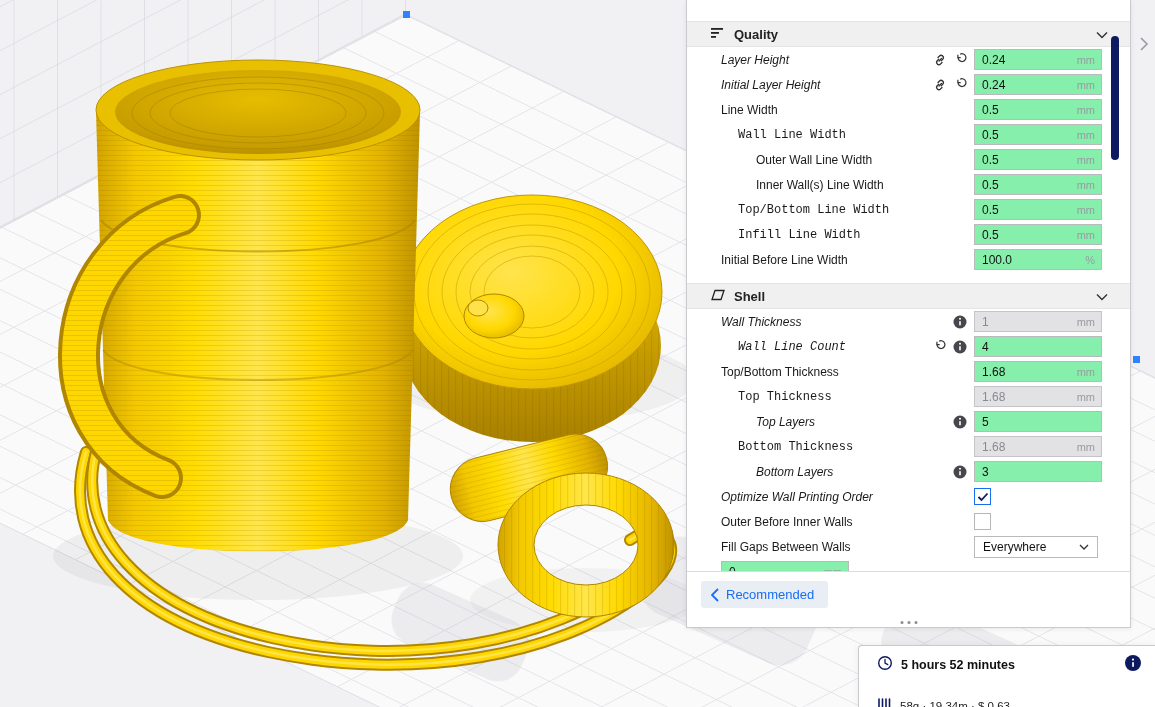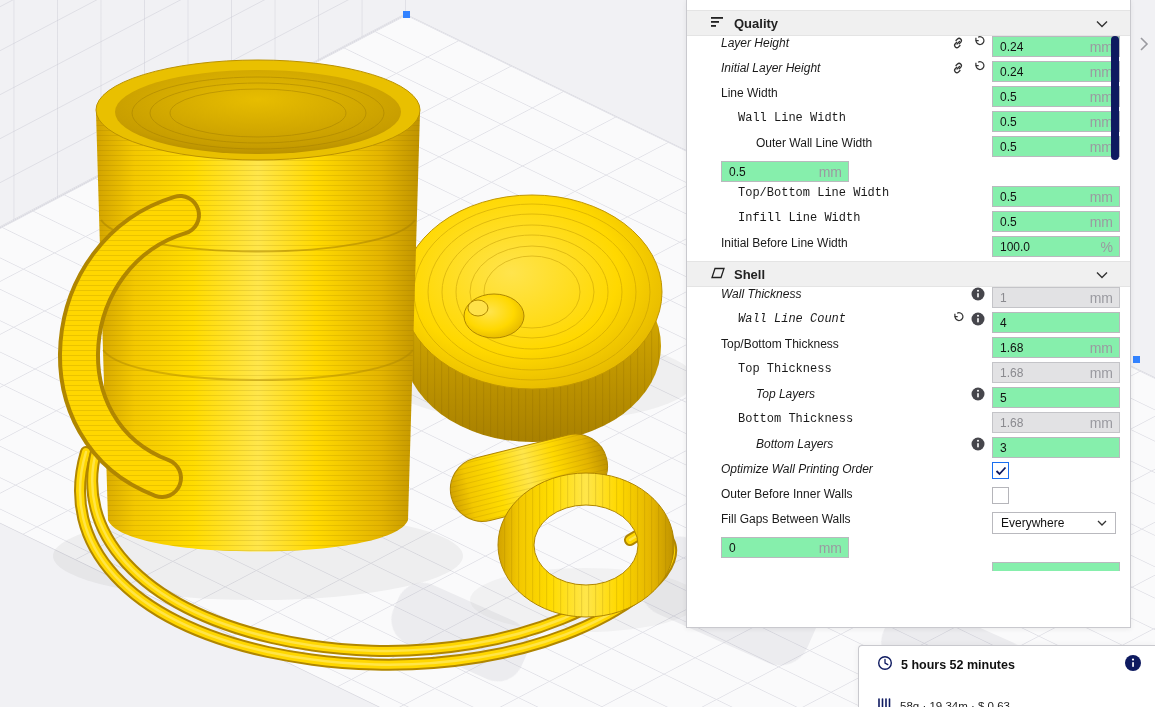--- a/index.html
+++ b/index.html
@@ -34,37 +34,37 @@
   .panel {
     position: absolute; left: 686px; top: 0; width: 445px; height: 628px;
     background: #fff; border: 1px solid #c9c9ce; border-top: none; z-index: 20;
     box-shadow: 0 1px 5px rgba(0,0,0,.07);
   }
   .scrollarea { position: absolute; left: 0; right: 0; top: 0; height: 571px; overflow: hidden; }
   .toppad { height: 10px; }
   .sec {
     height: 26px; display: flex; align-items: center; gap: 9px;
     padding: 0 22px 0 24px; background: #f0f0f0;
-    border-top: 1px solid #e4e4e4; border-bottom: 1px solid #e4e4e4;
+    border-top: 1px solid #e4e4e4; border-bottom: 1px solid #e4e4e4; margin-top: 11px;
   }
   .sec-label { font-size: 13px; font-weight: bold; color: #222; flex: 1; }
-  .row { height: 25px; display: flex; align-items: flex-start; padding: 0 10px 0 34px; }
+  .row { height: 25px; display: flex; align-items: center; padding: 0 28px 0 34px; }
   .lbl { flex: 1; font-size: 12px; color: #1a1a1a; white-space: nowrap; overflow: hidden; }
   .ind1 { padding-left: 17px; font-family: Liberation Mono, monospace; }
   .ind2 { padding-left: 35px; }
   .italic { font-style: italic; }
   .ric { display: flex; align-items: center; margin-right: 7px; cursor: pointer; }
   .field { position: relative; width: 128px; height: 21px; flex: none; }
   .field input {
     width: 100%; height: 100%; border: 1px solid #b9b9be; outline: none;
     font: 12px "Liberation Sans", sans-serif; padding: 0 30px 0 7px; color: #111; background: #86efac;
   }
   .field .unit {
     position: absolute; right: 7px; top: 50%; transform: translateY(-50%);
-    font-size: 14px; color: #9a9aa0; pointer-events: none;
+    font-size: 11px; color: #9a9aa0; pointer-events: none;
   }
   .field.dis input { background: #e2e2e4; color: #8a8a8f; border-color: #c4c4c8; }
   .cbxwrap { width: 128px; flex: none; display: flex; }
   .cbx {
     width: 17px; height: 17px; border: 1px solid #b5b5ba; background: #fff;
     display: flex; align-items: center; justify-content: center; cursor: pointer;
   }
   .cbx.checked { border-color: #196ef0; }
   .select {
     width: 124px; height: 22px; border: 1px solid #b9b9be; background: #fff;
@@ -289,20 +289,21 @@
 
     <div class="row">
       <span class="lbl ind2">Outer Wall Line Width</span>
       <span class="field">
         <input value="0.5" style="">
         <span class="unit">mm</span>
       </span>
     </div>
 
     <div class="row">
+      <span class="lbl ind2">Inner Wall(s) Line Width</span>
       <span class="field">
         <input value="0.5" style="">
         <span class="unit">mm</span>
       </span>
     </div>
 
     <div class="row">
       <span class="lbl ind1">Top/Bottom Line Width</span>
       <span class="field">
         <input value="0.5" style="">
@@ -468,20 +469,33 @@
     </div>
 
     <div class="row">
       <span class="lbl"></span>
       <span class="field">
         <input style="">
       </span>
     </div>
   </div>
 
+  <div class="pfooter">
+    <button class="btn-reco">
+      <svg width="8" height="14" viewBox="0 0 8 14">
+          <polyline points="7,1 1,7 7,13" fill="none" stroke="#196ef0" stroke-width="1.8"></polyline>
+        </svg>
+      <span>Recommended</span>
+    </button>
+    <span class="dots">
+        <i></i>
+        <i></i>
+        <i></i>
+      </span>
+  </div>
 
   <div class="thumb"></div>
 </aside>
 
 <div class="stats">
   <div class="r1">
     <span>
       <svg width="16" height="16" viewBox="0 0 16 16">
           <circle cx="8" cy="8" r="6.3" fill="none" stroke="#0e1a60" stroke-width="1.4"></circle>
           <path d="M8 4.5 V8 L10.8 9.6" fill="none" stroke="#0e1a60" stroke-width="1.3" stroke-linecap="round"></path>

